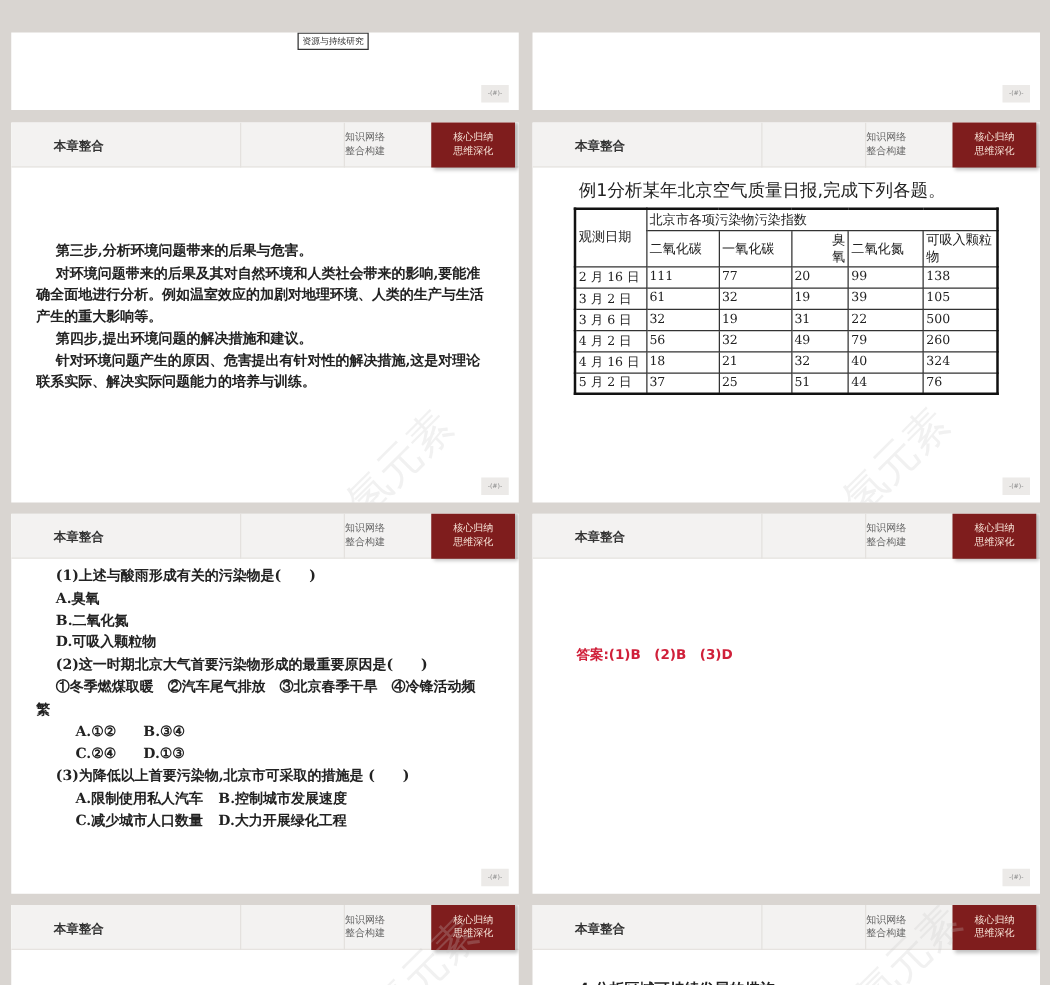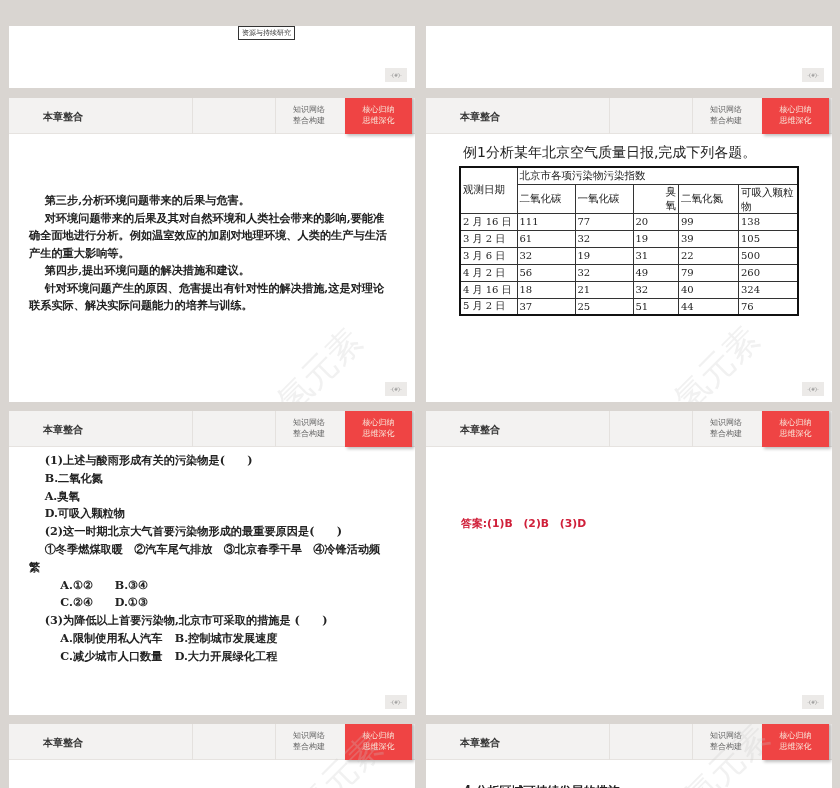--- a/index.html
+++ b/index.html
@@ -3,22 +3,22 @@
 <meta charset="utf-8">
 <style>
   * { box-sizing: border-box; margin: 0; padding: 0; }
   html, body { width: 840px; height: 788px; overflow: hidden; background: #d9d5d1; }
   body { font-family: "DejaVu Serif", "Liberation Serif", serif; position: relative; }
   .slide { position: absolute; background: #fff; overflow: hidden; margin-top: 34px; }
   .hdr { position: absolute; left: 0; top: 0; right: 0; height: 36px; background: #f3f2f1; border-bottom: 1px solid #e6e3e0; }
   .hdr .title { position: absolute; left: 34px; top: 12px; font-family: "DejaVu Sans", sans-serif; font-size: 10px; color: #333; font-weight: bold; }
   .hdr .sep1 { position: absolute; left: 183px; top: 0; width: 1px; height: 36px; background: #e4e1de; }
   .hdr .sep2 { position: absolute; left: 266px; top: 0; width: 1px; height: 36px; background: #e4e1de; }
-  .hdr .tab1 { position: absolute; left: 267px; top: 6px; width: 66px; text-align: center; font-family: "DejaVu Sans", sans-serif; font-size: 8px; line-height: 11px; color: #666; }
-  .hdr .tab2 { position: absolute; left: 336px; top: -2px; width: 67px; height: 38px; background: #ef4444; box-shadow: 2px 2px 3px rgba(0,0,0,0.25); text-align: center; padding-top: 8px; font-family: "DejaVu Sans", sans-serif; font-size: 8px; line-height: 11px; color: #f8e4d8; }
+  .hdr .tab1 { position: absolute; left: 267px; top: 6px; width: 66px; font-family: "DejaVu Sans", sans-serif; font-size: 8px; line-height: 11px; color: #666; }
+  .hdr .tab2 { position: absolute; left: 336px; top: -2px; width: 67px; height: 38px; background: #7f1d1d; box-shadow: 2px 2px 3px rgba(0,0,0,0.25); text-align: center; padding-top: 8px; font-family: "DejaVu Sans", sans-serif; font-size: 8px; line-height: 11px; color: #f8e4d8; }
   .pg { position: absolute; right: 8px; bottom: 6px; width: 22px; height: 14px; background: #eceae8; font-family: "DejaVu Sans", sans-serif; font-size: 5px; color: #888; text-align: center; line-height: 14px; }
   .wm { position: absolute; font-family: "DejaVu Sans", sans-serif; font-size: 34px; color: rgba(200,200,200,0.25); transform: rotate(-45deg); white-space: nowrap; pointer-events: none; }
   .body-text { position: absolute; font-size: 11.2px; line-height: 17.5px; color: #222; font-weight: bold; }
   .body-text p { margin: 0; }
   .ind { text-indent: 1.4em; }
   .red { color: #d0203a; font-family: "DejaVu Sans", sans-serif; }
   table.pol { border-collapse: collapse; border: 2px solid #111; font-size: 10px; color: #222; }
   table.pol td { border: 1px solid #333; padding: 0 2px; height: 17px; vertical-align: middle; }
   table.pol .sans { font-family: "DejaVu Sans", sans-serif; font-size: 10.5px; }
   .boxed { position: absolute; border: 1px solid #333; font-size: 7px; color: #333; padding: 0 3px; font-family: "DejaVu Sans", sans-serif; }
@@ -150,22 +150,22 @@
         <div>知识网络</div>
         <div>整合构建</div>
       </div>
     <div class="tab2">
         <div>核心归纳</div>
         <div>思维深化</div>
       </div>
   </div>
   <div class="body-text" style="left:20px; top:41px; width:360px; line-height:17.8px;">
     <p class="ind">(1)上述与酸雨形成有关的污染物是(　　)</p>
+    <p class="ind">A.臭氧</p>
     <p class="ind">B.二氧化氮</p>
-    <p class="ind">A.臭氧</p>
     <p class="ind">D.可吸入颗粒物</p>
     <p class="ind">(2)这一时期北京大气首要污染物形成的最重要原因是(　　)</p>
     <p class="ind">①冬季燃煤取暖　②汽车尾气排放　③北京春季干旱　④冷锋活动频繁</p>
     <p class="ind"><span style="display:inline-block; width:70px;">A.①②</span><span>B.③④</span></p>
     <p class="ind"><span style="display:inline-block; width:70px;">C.②④</span><span>D.①③</span></p>
     <p class="ind">(3)为降低以上首要污染物,北京市可采取的措施是 (　　)</p>
     <p class="ind"><span style="display:inline-block; width:130px;">A.限制使用私人汽车</span><span>B.控制城市发展速度</span></p>
     <p class="ind"><span style="display:inline-block; width:130px;">C.减少城市人口数量</span><span>D.大力开展绿化工程</span></p>
   </div>
   <div class="pg">-(#)-</div>

